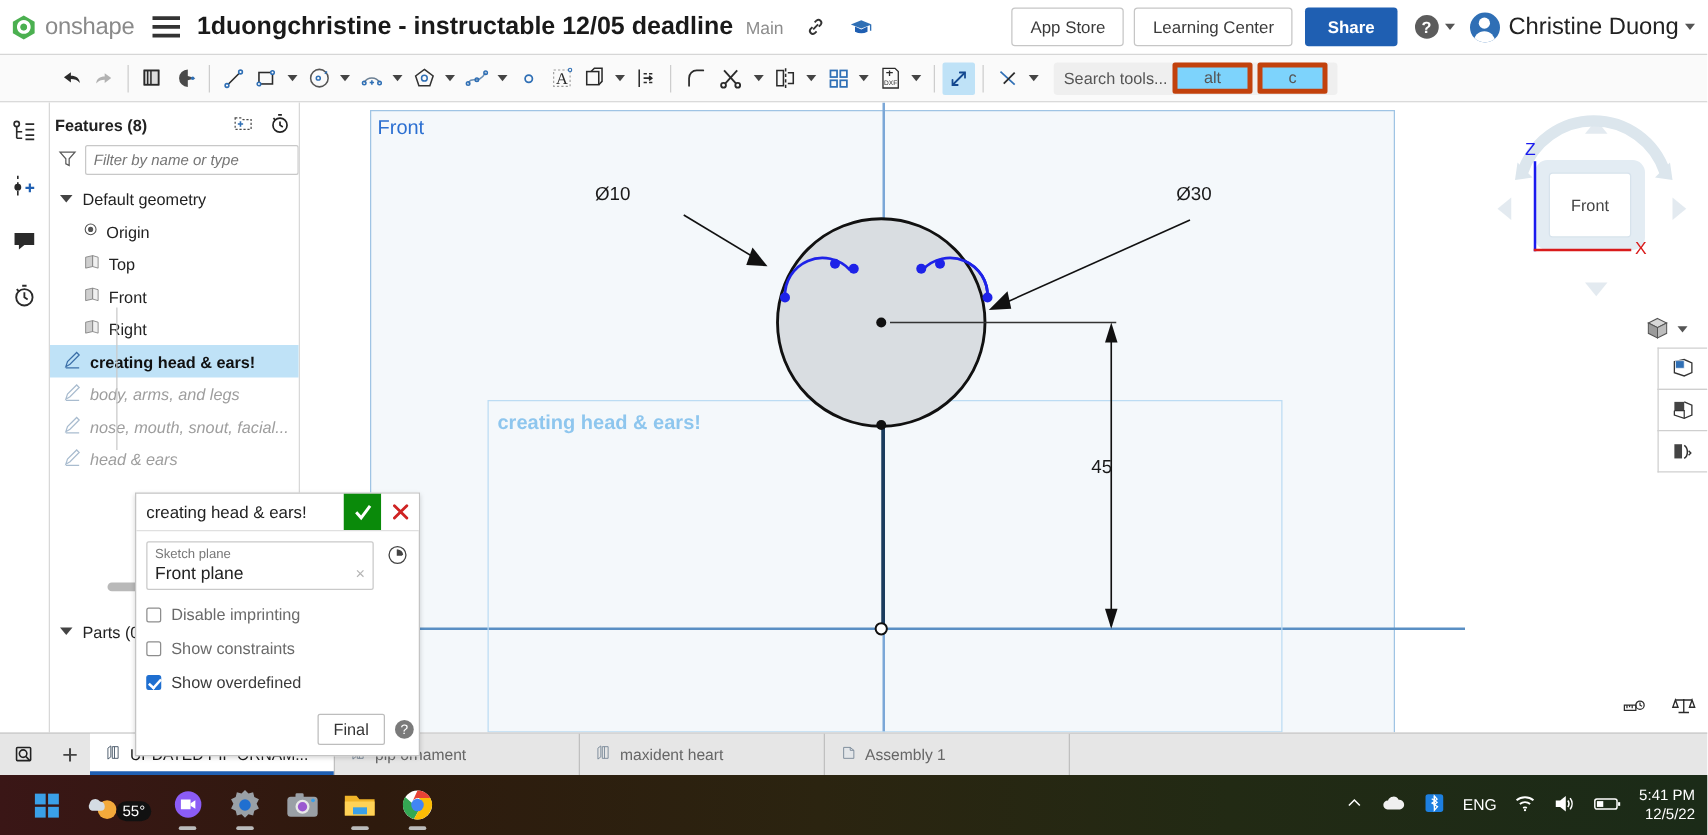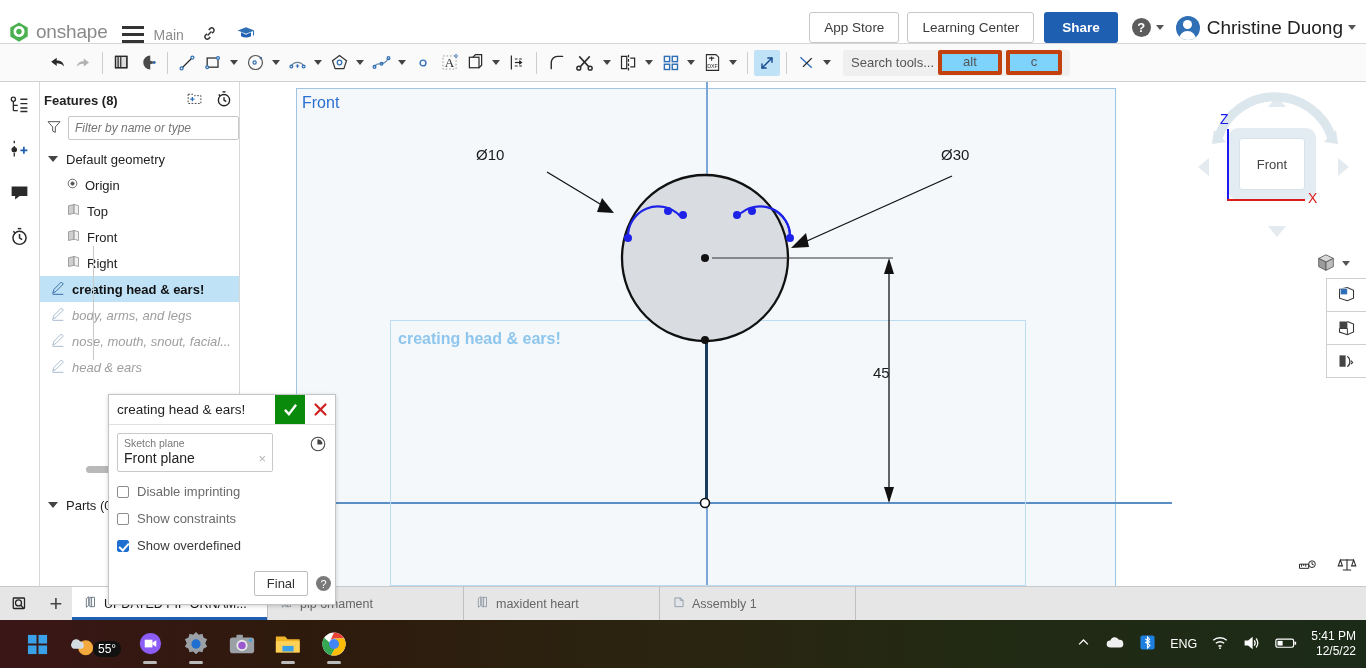--- a/index.html
+++ b/index.html
@@ -9,21 +9,21 @@
     font-size: 13px;
     color: #222;
     background: #fff;
     -webkit-font-smoothing: antialiased;
   }
   .app { position:relative; width:1366px; height:668px; }
 
   
   .header {
     position:absolute; top:0; left:0; width:1366px; height:44px;
-    background:#fff; display:flex; align-items:flex-end;
+    background:#fff; display:flex; align-items:center;
     border-bottom:1px solid #d6d6d6;
   }
   .logo-mark { width:22px; height:22px; margin-left:8px; flex:none; }
   .logo-text { font-size:19px; color:#8a8a8a; margin-left:6px; letter-spacing:-0.2px; }
   .hamburger { margin-left:14px; width:22px; height:17px; display:flex; flex-direction:column; justify-content:space-between; cursor:pointer; }
   .hamburger i { display:block; height:3px; background:#333; border-radius:0; }
   .doc-title { font-size:20px; font-weight:bold; color:#1a1a1a; margin-left:14px; white-space:nowrap; }
   .branch { font-size:14px; color:#8c8c8c; margin-left:10px; }
   .hdr-ico { margin-left:16px; width:20px; height:20px; display:flex; align-items:center; justify-content:center; cursor:pointer; }
   .hdr-right { margin-left:auto; display:flex; align-items:center; padding-right:10px; }
@@ -180,21 +180,21 @@
     background:#fff; border:1px solid #c4c4c4; box-shadow:0 1px 4px rgba(0,0,0,0.18);
     z-index:40;
   }
   .sk-titlebar { display:flex; align-items:stretch; height:30px; border-bottom:1px solid #e0e0e0; }
   .sk-title { flex:1; display:flex; align-items:center; padding-left:8px; font-size:13.5px; color:#222; }
   .sk-ok { width:30px; background:#0a8a0a; display:flex;align-items:center;justify-content:center; cursor:pointer; }
   .sk-cancel { width:30px; background:#fff; display:flex;align-items:center;justify-content:center; cursor:pointer; }
   .sk-body { padding:8px 8px 6px 8px; position:relative; }
   .sk-field {
     border:1px solid #c9c9c9; border-radius:2px; background:#fff; padding:3px 6px 5px 6px;
-    position:relative; width:156px;
+    position:relative; width:182px;
   }
   .sk-field-lbl { font-size:10.5px; color:#777; }
   .sk-field-val { font-size:14px; color:#222; margin-top:1px; }
   .sk-field-x { position:absolute; right:6px; top:17px; color:#b5b5b5; font-size:13px; cursor:pointer; }
   .sk-clock { position:absolute; right:8px; top:10px; cursor:pointer; }
   .cb-row { display:flex; align-items:center; height:27px; font-size:13px; color:#666; cursor:pointer; }
   .cb {
     width:12px;height:12px;border:1px solid #8d8d8d; background:#fff; border-radius:2px;
     margin-right:8px; flex:none;
   }
@@ -251,20 +251,21 @@
       <path d="M12 1.5 L21.5 7 L21.5 17 L12 22.5 L2.5 17 L2.5 7 Z" fill="#4bb050"></path>
       <path d="M12 5.5 a6 6 0 1 0 0.1 0 M12 8.5 a3 3 0 1 1 -0.1 0" fill="#fff"></path>
       <circle cx="12" cy="12" r="2.6" fill="#4bb050"></circle>
     </svg>
     <span class="logo-text">onshape</span>
     <div class="hamburger">
         <i></i>
         <i></i>
         <i></i>
       </div>
+    <span class="doc-title">1duongchristine - instructable 12/05 deadline</span>
     <span class="branch">Main</span>
     <div class="hdr-ico">
       <svg width="19" height="19" viewBox="0 0 24 24" fill="none" stroke="#333" stroke-width="1.9">
         <path d="M9.5 14.5 l5-5"></path>
         <path d="M11 7.5 l2-2 a3 3 0 0 1 4.2 4.2 l-2 2"></path>
         <path d="M13 16.5 l-2 2 a3 3 0 0 1 -4.2 -4.2 l2 -2"></path>
       </svg>
     </div>
     <div class="hdr-ico">
       <svg width="20" height="20" viewBox="0 0 24 24">

